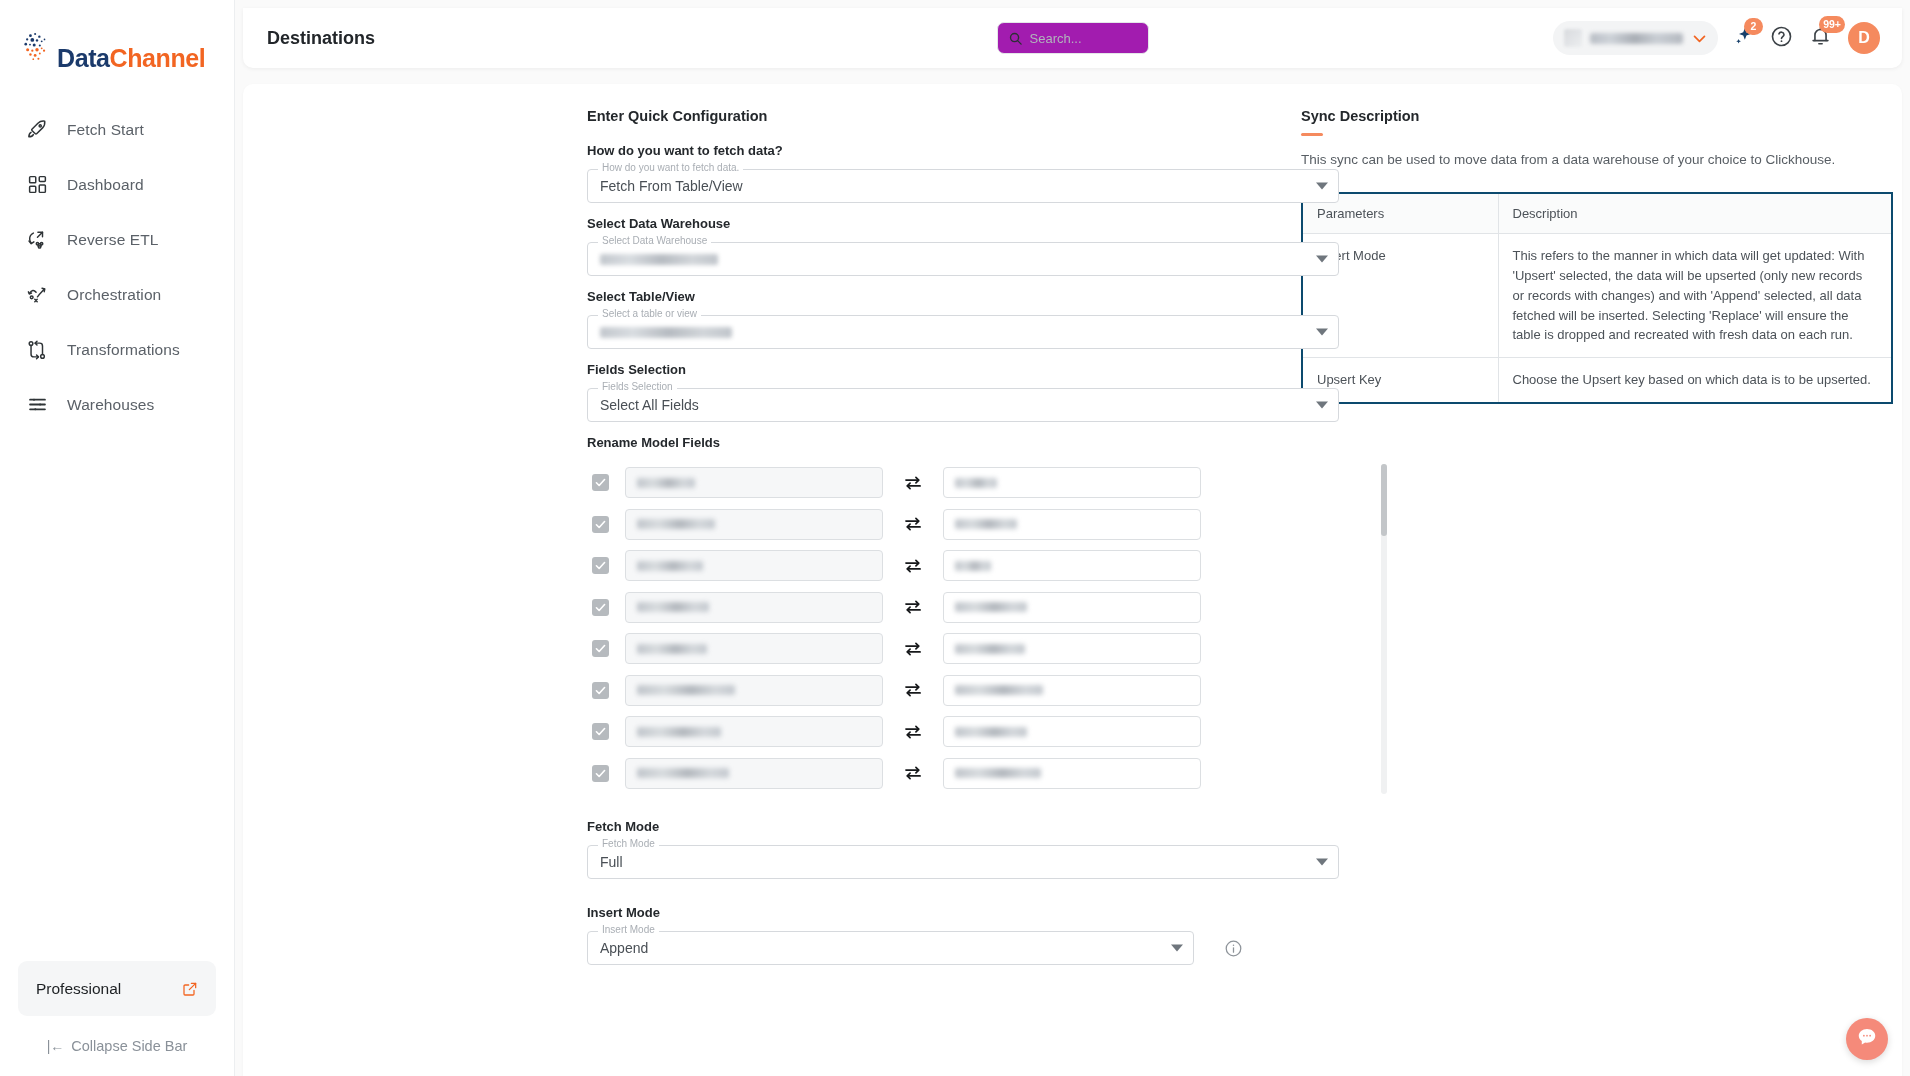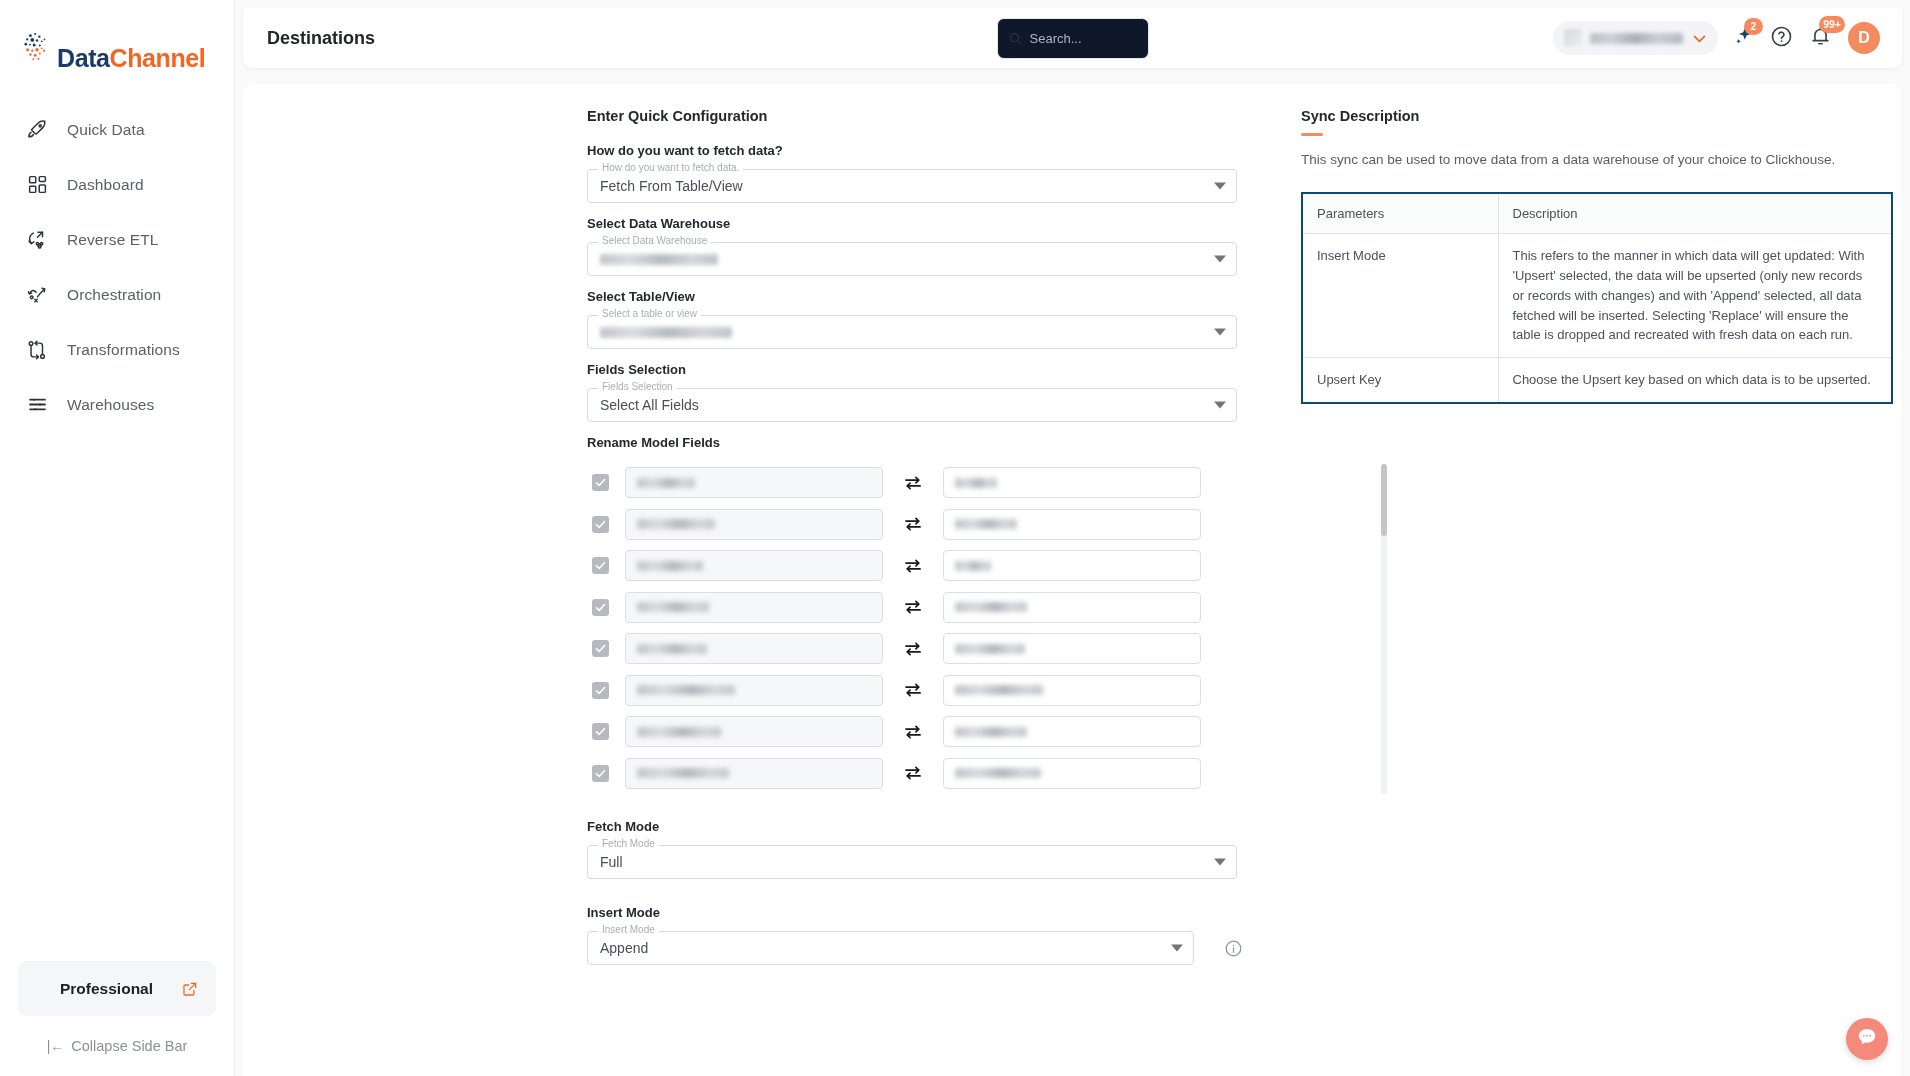--- a/index.html
+++ b/index.html
@@ -53,21 +53,21 @@
 
   .side-bottom {
     margin-top: auto; padding: 0 18px 22px 18px;
   }
   .plan-card {
     background: #f5f6f7; border-radius: 9px;
     height: 55px; display: flex; align-items: center;
     justify-content: space-between; padding: 0 18px;
     cursor: pointer;
   }
-  .plan-card .plan-name { font-size: 15.5px; font-weight: bold; color: #1d2023; margin-left: 24px; }
+  .plan-card .plan-name { font-size: 15.5px; font-weight: normal; color: #1d2023; }
   .plan-card .ext { color: #f26522; display: flex; }
   .collapse-row {
     margin-top: 22px; display: flex; align-items: center;
     justify-content: center; gap: 7px; cursor: pointer;
   }
   .collapse-row .cbar { color: #8a9199; font-size: 14px; line-height: 1; }
   .collapse-row .clbl { font-size: 14.5px; color: #8a9199; }
 
   
   .main {
@@ -83,24 +83,24 @@
     border-radius: 0 0 10px 10px;
     display: flex; align-items: center;
     padding: 0 22px 0 24px;
     box-shadow: 0 1px 4px rgba(0,0,0,0.06);
     position: relative; z-index: 5;
     flex: 0 0 60px;
   }
   .page-title { font-size: 18px; font-weight: bold; color: #22262a; }
   .search-box {
     position: absolute; left: 50%; transform: translateX(-50%);
-    width: 152px; height: 41px;
+    width: 152px; height: 32px;
     border: 1px solid #e4e6e9; border-radius: 7px;
     display: flex; align-items: center; gap: 7px;
-    padding: 0 10px; background: #0f172a;
+    padding: 0 10px; background: #a21caf;
   }
   .search-box .sicon { color: #2c3034; display: flex; }
   .search-box .sph { font-size: 13px; color: #b0b5bb; }
   .top-right {
     margin-left: auto; display: flex; align-items: center; gap: 16px;
   }
   .ws-select {
     width: 165px; height: 34px; background: #f3f4f5;
     border-radius: 18px; display: flex; align-items: center;
     padding: 0 10px 0 11px; gap: 8px; cursor: pointer;
@@ -156,21 +156,21 @@
   .sec-title {
     font-size: 14.5px; font-weight: bold; color: #24282c;
     margin-bottom: 6px;
   }
   .field-group { margin-bottom: 13px; }
   .field-group .glabel {
     font-size: 13px; font-weight: bold; color: #24282c;
     margin-bottom: 11px; display: block;
   }
   .select-field {
-    position: relative; width: 650px; height: 34px;
+    position: relative; width: 752px; height: 34px;
     border: 1px solid #d6d9dd; border-radius: 4px;
     display: flex; align-items: center;
     padding: 0 12px; cursor: pointer; background: #fff;
   }
   .select-field .floating {
     position: absolute; top: -7px; left: 10px;
     background: #fff; padding: 0 4px;
     font-size: 10px; color: #a9aeb4; line-height: 1;
     white-space: nowrap;
   }
@@ -319,21 +319,21 @@
     <nav class="nav">
 
       <div class="nav-item">
         <span class="ic">
           <svg viewBox="0 0 24 24" width="22" height="22" fill="none" stroke="currentColor" stroke-width="1.6" stroke-linecap="round" stroke-linejoin="round">
             <path d="M5.5 14.5c-1.6.8-2.4 2.6-2.4 4.9 2.3 0 4.1-.8 4.9-2.4"></path>
             <path d="M9 15l-2.5-2.5c-.4-.4-.4-1 0-1.4L13 4.6C15.3 2.3 18.3 2 20.4 2.3c.3 2.1 0 5.1-2.3 7.4l-6.5 6.5c-.4.4-1 .4-1.4 0z"></path>
             <circle cx="15.5" cy="7.5" r="1.2"></circle>
           </svg>
         </span>
-        <span class="lbl">Quick Data</span>
+        <span class="lbl">Fetch Start</span>
       </div>
 
       <div class="nav-item">
         <span class="ic">
           <svg viewBox="0 0 24 24" width="21" height="21" fill="none" stroke="currentColor" stroke-width="1.7">
             <rect x="3" y="3" width="7" height="7" rx="1"></rect>
             <rect x="14" y="3" width="7" height="5.5" rx="1"></rect>
             <rect x="3" y="14" width="7" height="7" rx="1"></rect>
             <rect x="14" y="12.5" width="7" height="8.5" rx="1"></rect>
           </svg>

